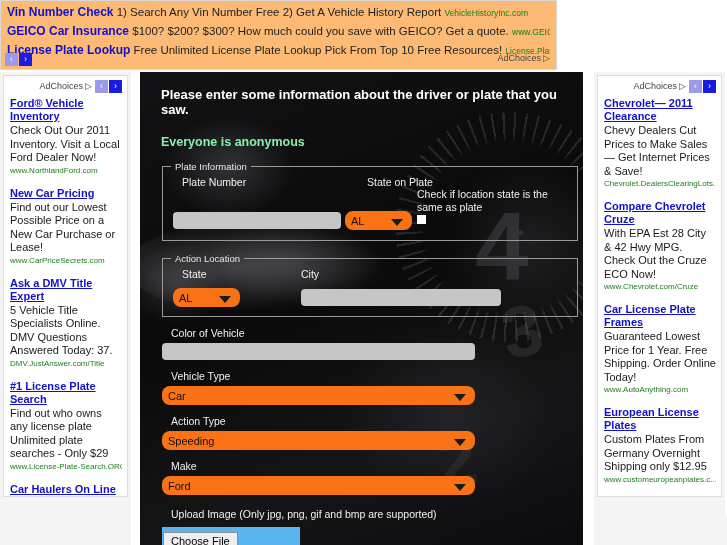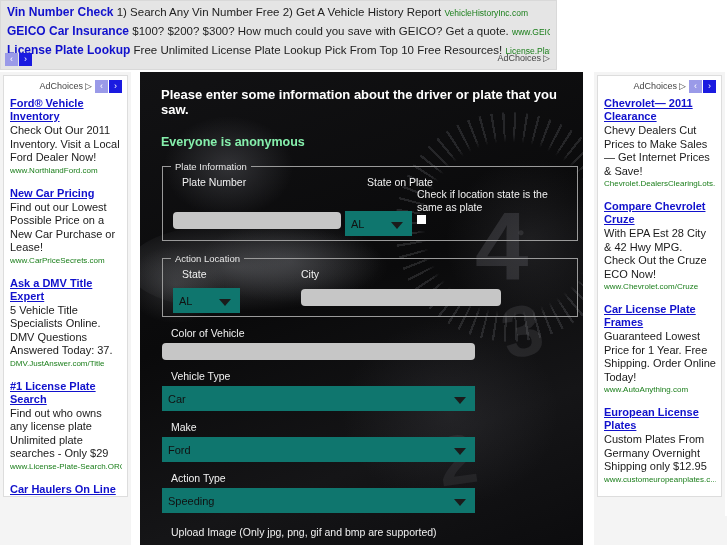--- a/index.html
+++ b/index.html
@@ -9,21 +9,21 @@
     background: #ffffff;
     font-family: "Liberation Sans", sans-serif;
   }
 
   #root { position: relative; width: 727px; height: 545px; background:#fff; }
 
   
   #top-ads {
     position: absolute; left: 0; top: 0;
     width: 557px; height: 70px;
-    background: #e5e5e5;
+    background: #fdba74;
     border: 1px solid #d9d9d9;
     box-sizing: border-box;
     padding: 4px 6px 0 6px;
   }
   .top-ad-line {
     font-size: 11.5px;
     line-height: 15px;
     white-space: nowrap;
     overflow: hidden;
     color: #1a1a1a;
@@ -211,24 +211,24 @@
     height: 17px;
     box-sizing: border-box;
     outline: none;
     font-size: 11px;
     padding: 0 5px;
     color: #111;
     font-family: "Liberation Sans", sans-serif;
   }
 
   .selectbox {
-    background: #0f766e;
+    background: #f97316;
     border: 0;
-    border-radius: 0;
-    height: 25px;
+    border-radius: 8px;
+    height: 19px;
     box-sizing: border-box;
     font-size: 11px;
     color: #111;
     display: flex;
     align-items: center;
     padding: 0 6px;
     position: relative;
     cursor: pointer;
     user-select: none;
   }
@@ -485,31 +485,31 @@
 
       <div class="field-block">
         <span class="flabel">Vehicle Type</span>
         <div class="selectbox">
           <span>Car</span>
           <span class="caret"></span>
         </div>
       </div>
 
       <div class="field-block">
+        <span class="flabel">Action Type</span>
+        <div class="selectbox">
+          <span>Speeding</span>
+          <span class="caret"></span>
+        </div>
+      </div>
+
+      <div class="field-block">
         <span class="flabel">Make</span>
         <div class="selectbox">
           <span>Ford</span>
-          <span class="caret"></span>
-        </div>
-      </div>
-
-      <div class="field-block">
-        <span class="flabel">Action Type</span>
-        <div class="selectbox">
-          <span>Speeding</span>
           <span class="caret"></span>
         </div>
       </div>
 
       <div class="upload-block">
         <span class="flabel">Upload Image (Only jpg, png, gif and bmp are supported)</span>
         <div class="file-row">
           <button class="choose-file-btn">Choose File</button>
           <span></span>
         </div>

